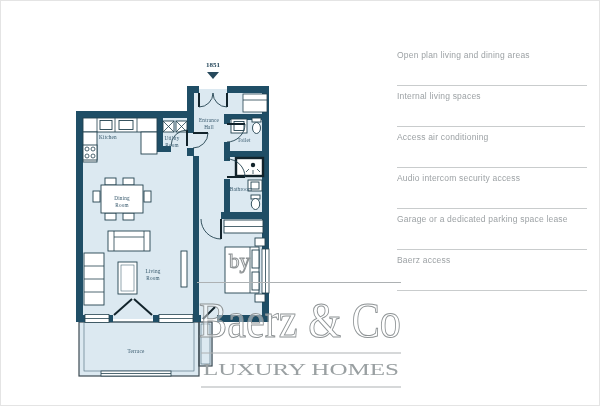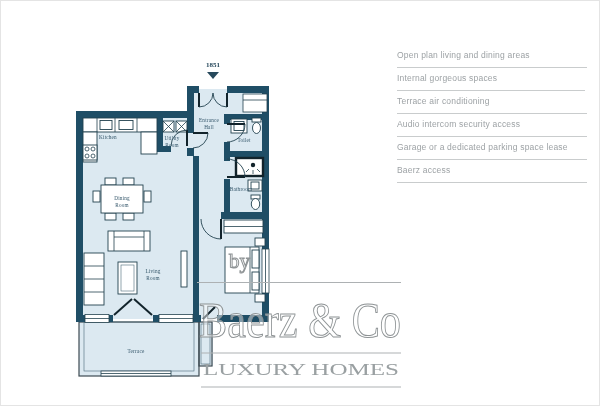--- a/index.html
+++ b/index.html
@@ -25,21 +25,21 @@
           fill:rgba(255,255,255,0.45);stroke:#8f9496;stroke-width:1;}
   .wm-small{font-family:"Liberation Serif",serif;fill:#9aa0a2;}
   .wm-line{stroke:#adb1b3;stroke-width:1;}
   
   #features{position:absolute;left:396px;top:44px;width:190px;}
   #features h1{margin:0 0 26px 0;font-family:"Liberation Serif",serif;
         font-size:15.5px;font-weight:bold;color:var(--title,#3b5966);
         letter-spacing:0.2px;}
   #features ul{margin:0;padding:0;list-style:none;}
   #features li{font-size:8.5px;line-height:11px;color:var(--muted,#9da2a5);
-        letter-spacing:0.2px;padding:5px 0 6px 0;
+        letter-spacing:0.2px;padding:5px 0 24px 0;
         border-bottom:1px solid var(--divider,#c9cccd);}
   #features li:nth-child(2){max-width:188px;}
   #features li:nth-child(8){max-width:140px;font-weight:bold;}
 </style>
 </head>
 <body>
 
 <div id="page">
 
   <svg id="plan" width="600" height="406" viewBox="0 0 600 406">
@@ -214,21 +214,21 @@
       <text x="198" y="336" class="wm-big" font-size="50" textLength="202" lengthAdjust="spacingAndGlyphs">Baerz &amp; Co</text>
       <line x1="200" y1="352" x2="400" y2="352" class="wm-line"></line>
       <text x="202" y="374" class="wm-small" font-size="16" textLength="196" lengthAdjust="spacingAndGlyphs">LUXURY HOMES</text>
       <line x1="200" y1="386" x2="400" y2="386" class="wm-line"></line>
     </g>
   </svg>
 
   <div id="features">
     <ul>
       <li>Open plan living and dining areas</li>
-      <li>Internal gorgeous spaces</li>
-      <li>Terrace air conditioning</li>
+      <li>Internal living spaces</li>
+      <li>Access air conditioning</li>
       <li>Audio intercom security access</li>
       <li>Garage or a dedicated parking space lease</li>
       <li>Baerz access</li>
     </ul>
   </div>
 
 </div>
 
 </body></html>

